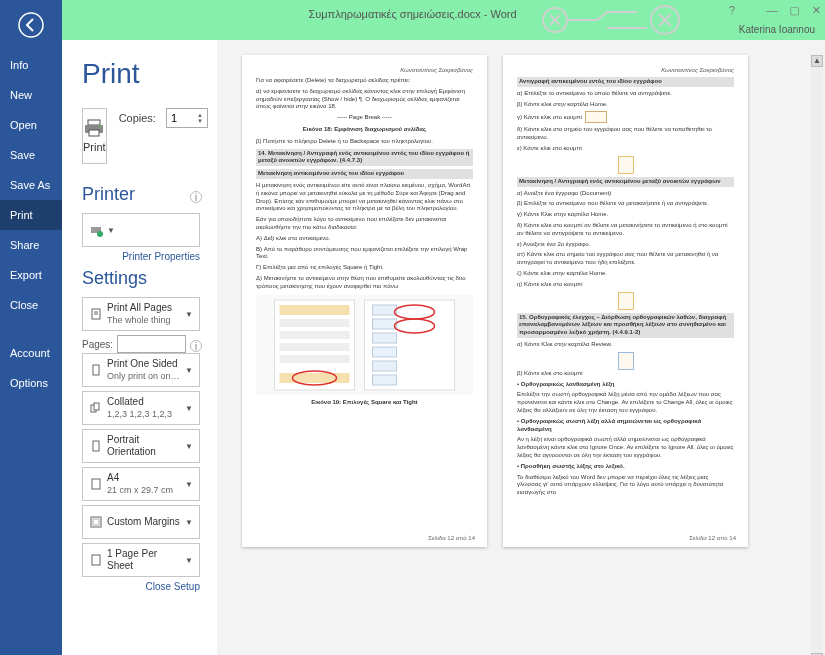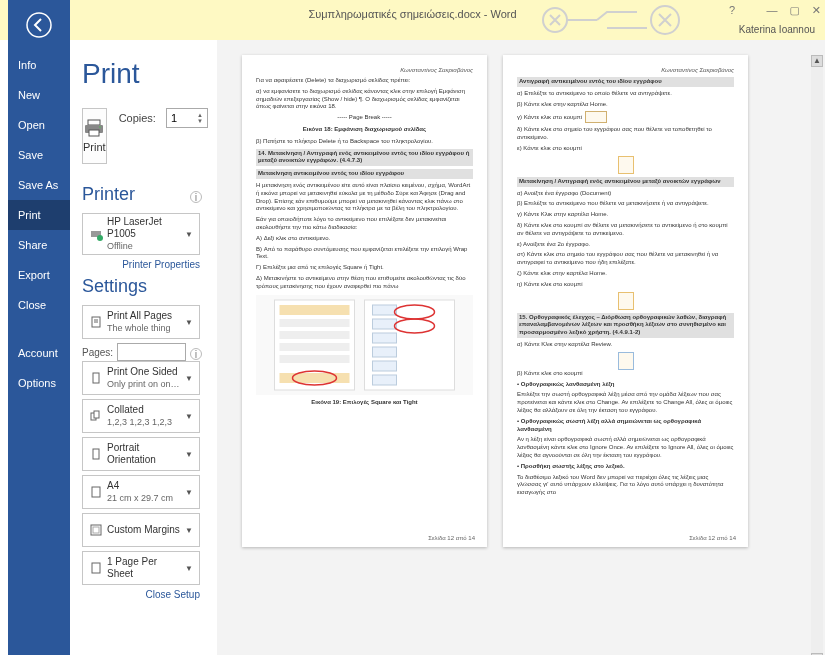--- a/index.html
+++ b/index.html
@@ -1,29 +1,29 @@
 <!DOCTYPE html>
 <html><head>
   <meta charset="utf-8">
   <style>
     * { margin: 0; padding: 0; box-sizing: border-box; font-family: 'Segoe UI', Tahoma, sans-serif; }
     body { width: 825px; height: 655px; overflow: hidden; background: #fff; position: relative; }
     
     
-    .titlebar { height: 40px; background: #fef9c3; display: flex; align-items: center; position: relative; border-bottom: 0; }
+    .titlebar { height: 40px; background: #86efac; display: flex; align-items: center; position: relative; border-bottom: 0; }
     .title-text { position: absolute; left: 50%; transform: translateX(-50%); font-size: 11px; color: #555; top: 8px; }
     .win-controls { position: absolute; right: 4px; top: 4px; display: flex; gap: 12px; font-size: 11px; color: #777; }
     .win-controls span { cursor: pointer; }
     .help-icon { position: absolute; right: 90px; top: 4px; font-size: 11px; color: #777; cursor: pointer; }
     .ribbon-deco { position: absolute; right: 120px; top: 0; width: 180px; height: 40px; }
     .ribbon-deco svg { width: 100%; height: 100%; }
     .username { position: absolute; right: 10px; top: 24px; font-size: 10px; color: #555; }
     
     
-    .sidebar { position: absolute; left: 8px; top: 0; width: 62px; height: 655px; background: #2b579a; display: flex; flex-direction: column; z-index: 10; }
+    .sidebar { position: absolute; left: 0; top: 0; width: 62px; height: 655px; background: #2b579a; display: flex; flex-direction: column; z-index: 10; }
     .back-btn { width: 62px; height: 50px; display: flex; align-items: center; justify-content: center; cursor: pointer; }
     .back-btn svg { width: 28px; height: 28px; }
     .nav-item { padding: 9px 10px; font-size: 11px; color: #fff; cursor: pointer; }
     .nav-item.active { background: #1e3e6e; }
     .nav-spacer { flex: 0 0 18px; }
     
     
     .main { margin-left: 62px; height: 655px; display: flex; }
     .print-panel { width: 155px; padding: 18px 15px 10px 20px; }
     .print-title { font-size: 28px; font-weight: 300; color: #2b579a; margin-bottom: 18px; }
@@ -147,21 +147,20 @@
       <div class="section-h">Printer</div>
       <span class="info-icon" style="position:absolute; right:0; top:4px;">i</span>
     </div>
     <div class="dropdown">
       <span class="dd-icon">
           <svg viewBox="0 0 14 14">
             <rect x="2" y="4" width="10" height="6" fill="#999"></rect>
             <circle cx="11" cy="11" r="3" fill="#3a6"></circle>
           </svg>
         </span>
-      <span class="dd-text"><span>HP LaserJet P1005</span><span class="dd-sub">Offline</span></span>
       <span class="dd-arrow">▼</span>
     </div>
     <div class="link-right">Printer Properties</div>
 
     <div class="section-h">Settings</div>
 
     <div class="dropdown">
       <span class="dd-icon">
           <svg viewBox="0 0 14 14">
             <rect x="3" y="2" width="8" height="10" fill="none" stroke="#666"></rect>

